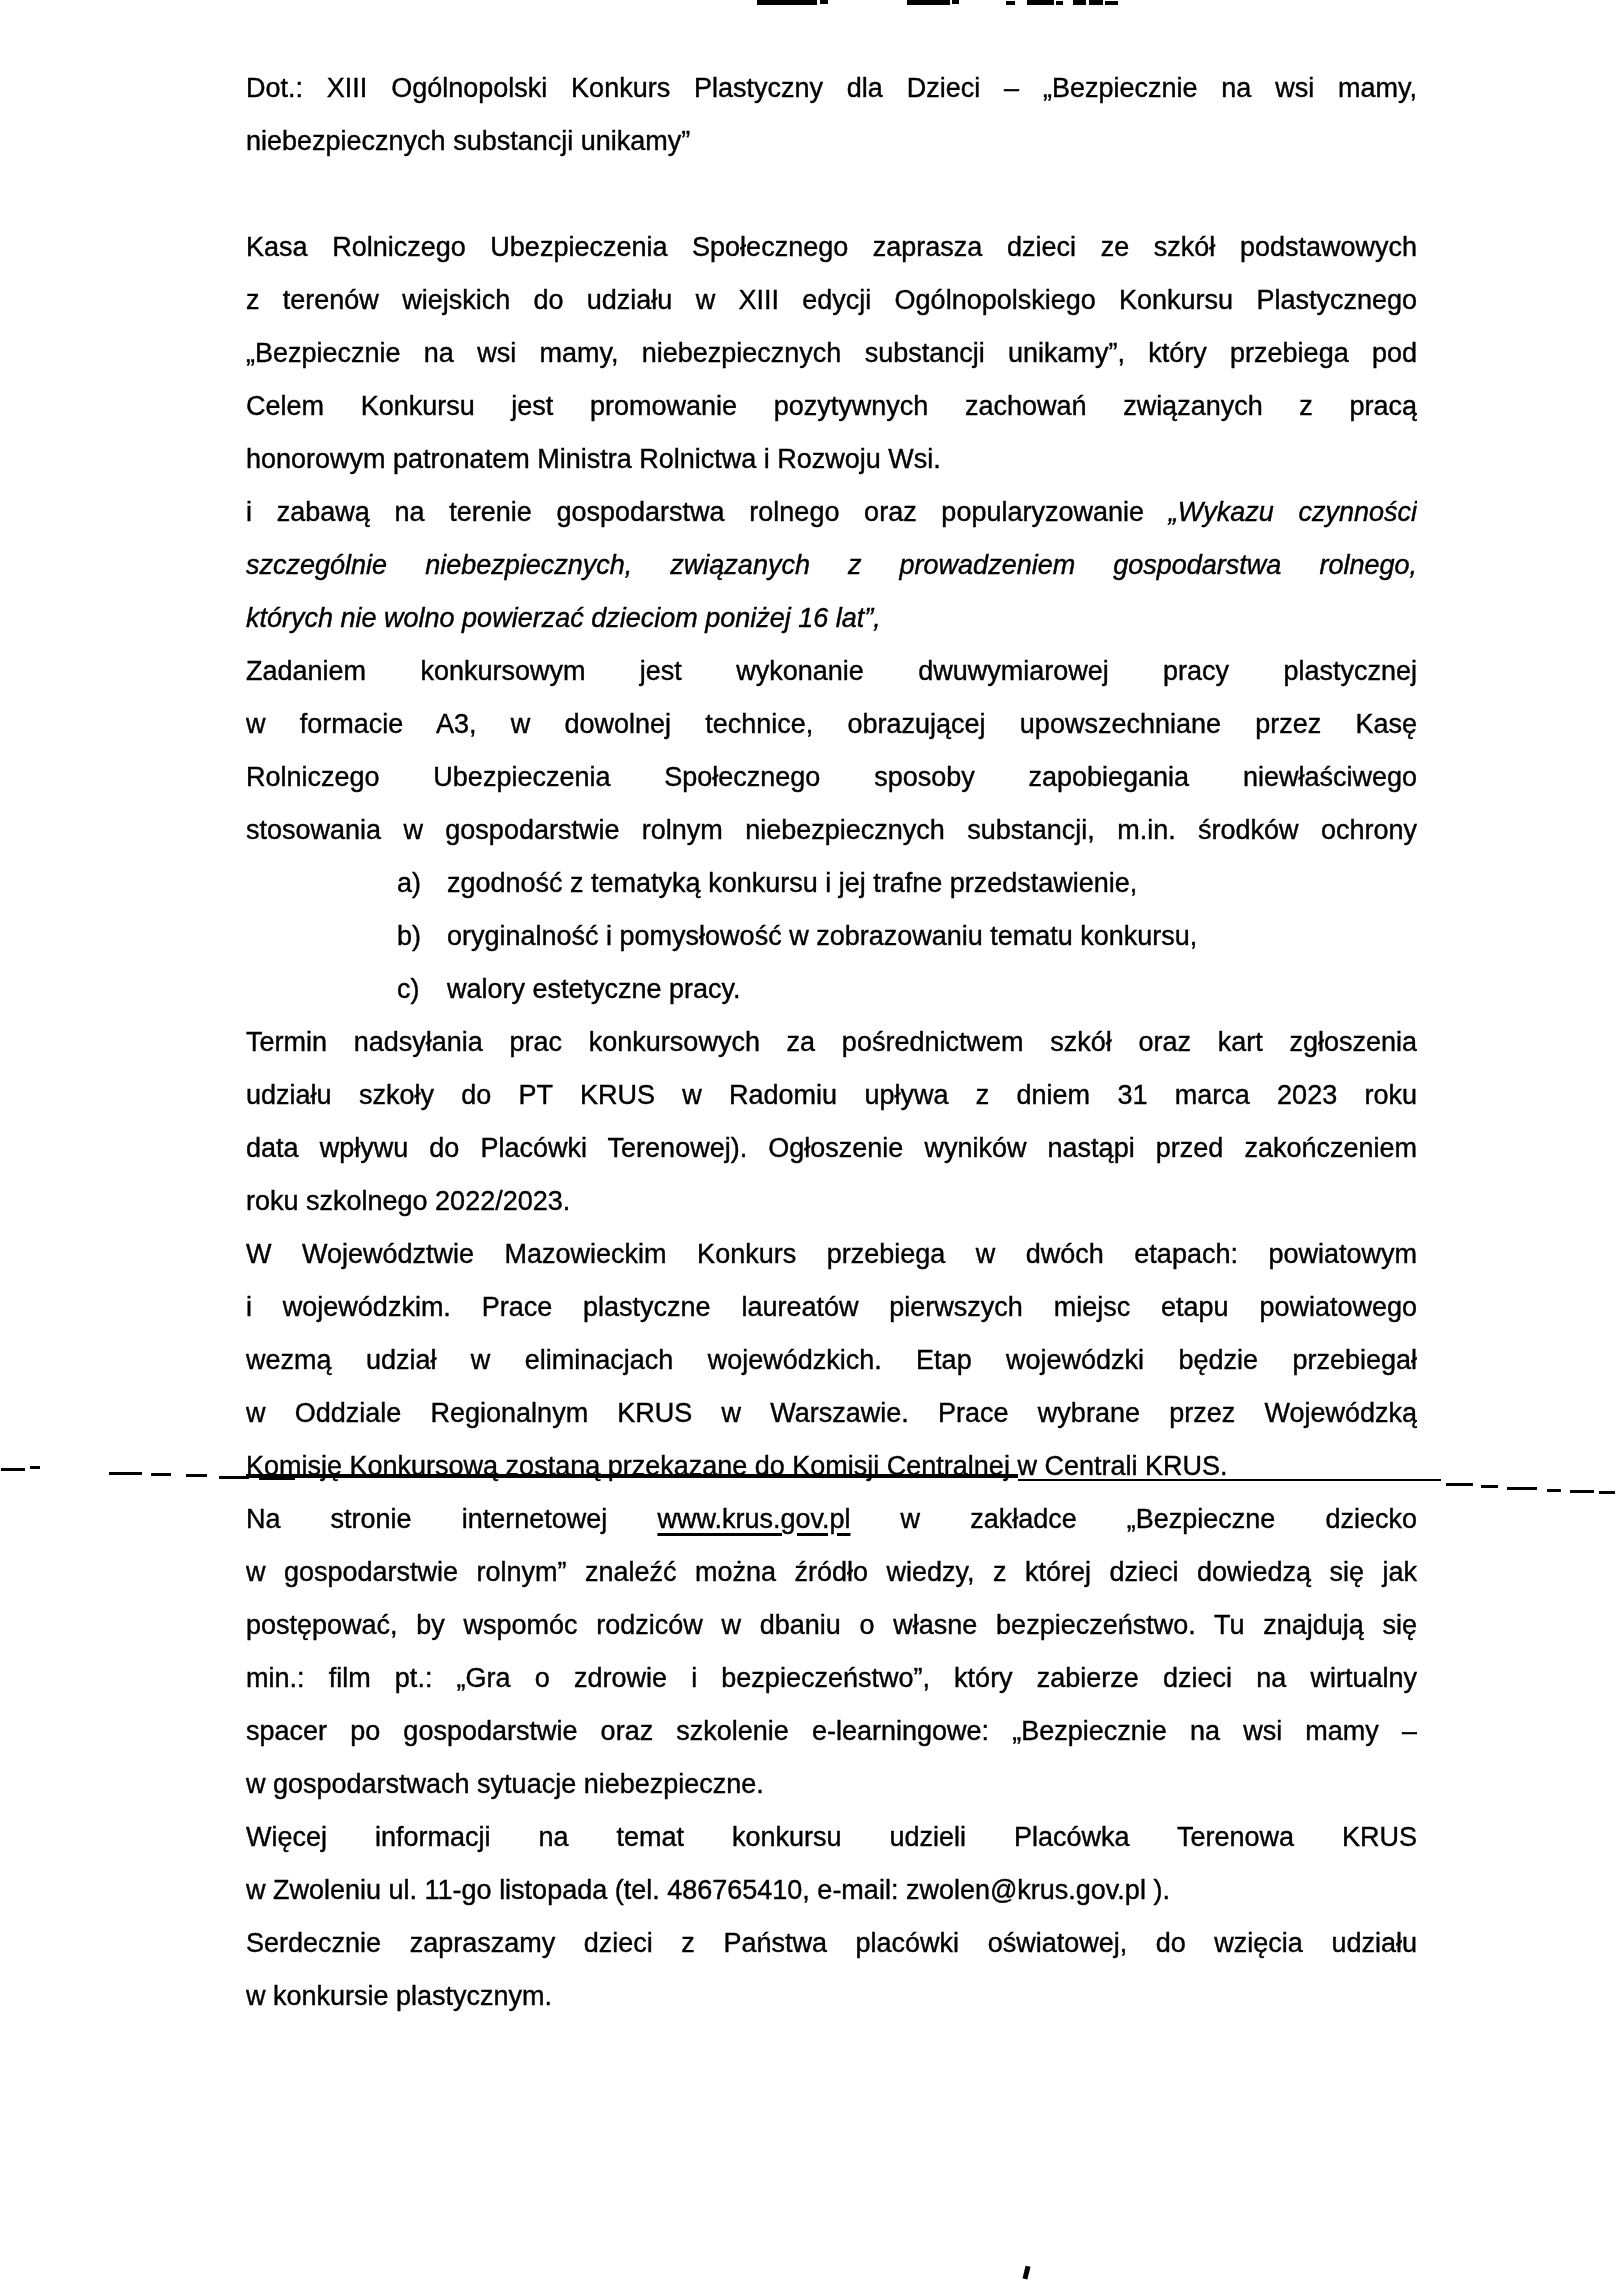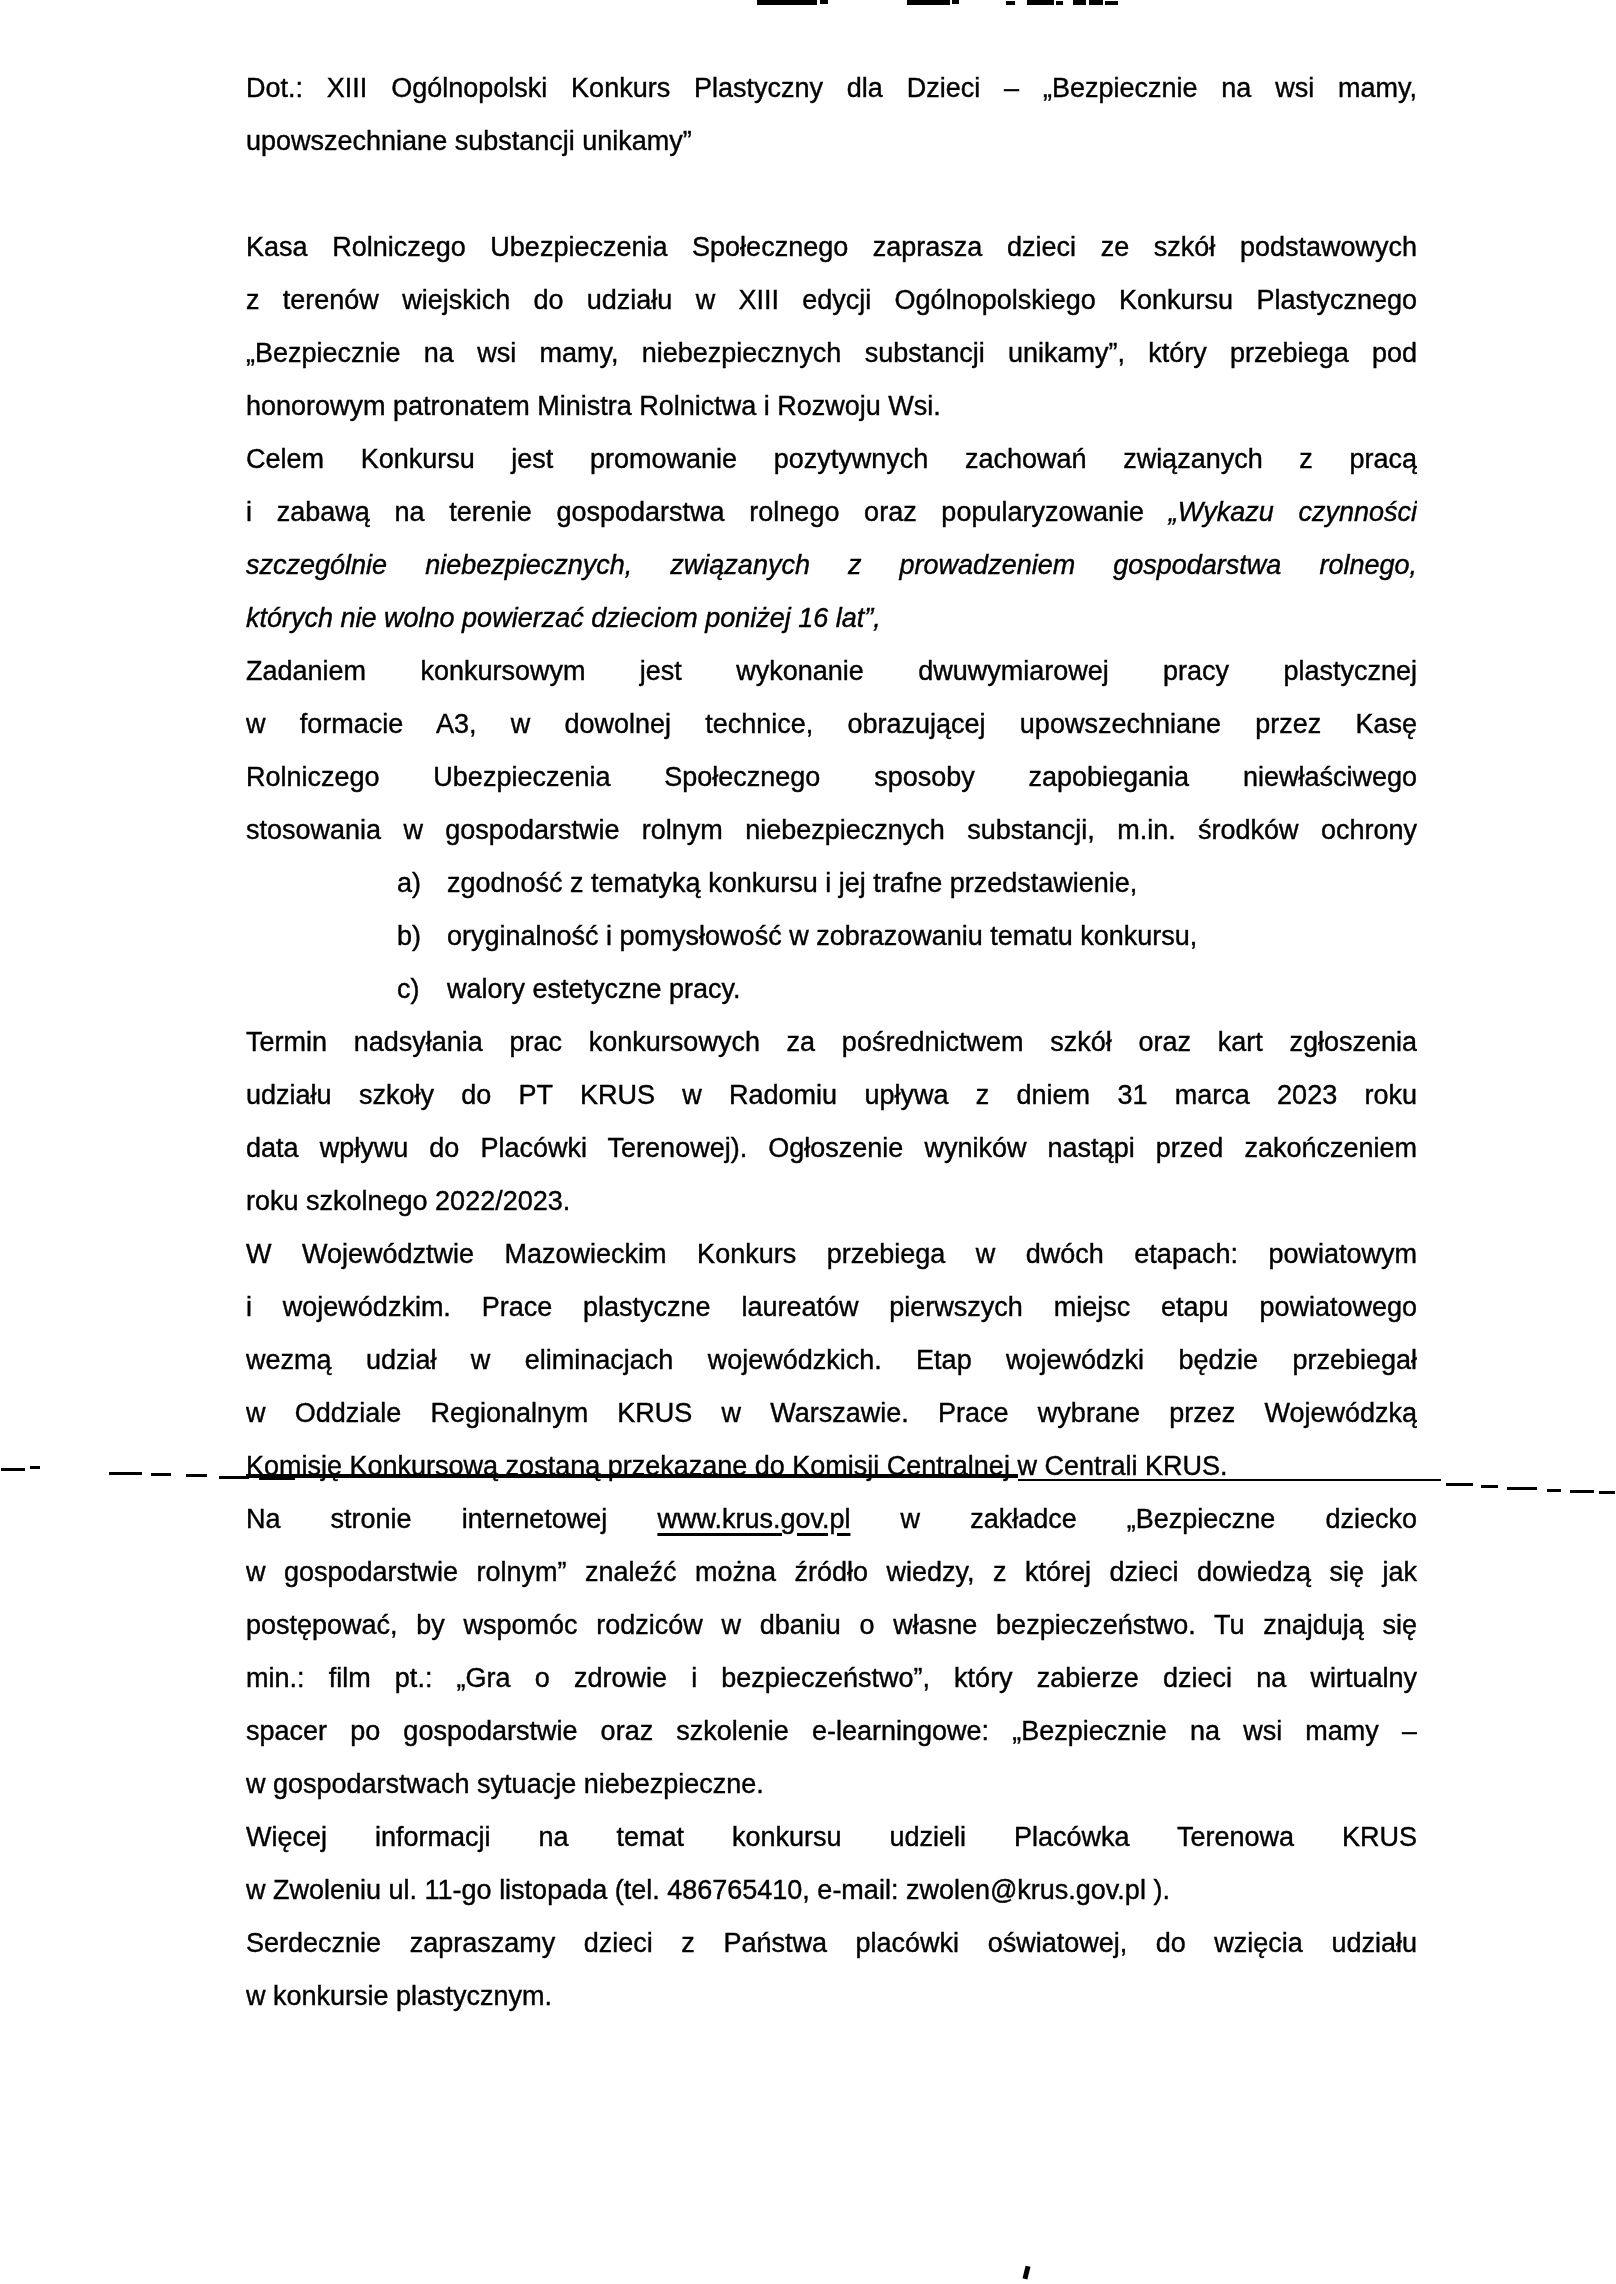--- a/index.html
+++ b/index.html
@@ -62,30 +62,30 @@
   <div class="art" style="left:1006px;top:1.3px;width:9px;height:3.9px;"></div>
   <div class="art" style="left:1027px;top:0;width:27px;height:5.2px;"></div>
   <div class="art" style="left:1056px;top:1.3px;width:6.5px;height:3.9px;"></div>
   <div class="art" style="left:1073px;top:0;width:13px;height:4.6px;"></div>
   <div class="art" style="left:1089px;top:0;width:13.7px;height:5.2px;"></div>
   <div class="art" style="left:1105px;top:1.3px;width:13px;height:3.9px;"></div>
 
   <div class="doc">
 
     <div class="ln j">Dot.: XIII Ogólnopolski Konkurs Plastyczny dla Dzieci – „Bezpiecznie na wsi mamy,</div>
-    <div class="ln">upowszechniane substancji unikamy”</div>
+    <div class="ln">niebezpiecznych substancji unikamy”</div>
 
     <div class="ln"></div>
 
     <div class="ln j">Kasa Rolniczego Ubezpieczenia Społecznego zaprasza dzieci ze szkół podstawowych</div>
     <div class="ln j">z terenów wiejskich do udziału w XIII edycji Ogólnopolskiego Konkursu Plastycznego</div>
     <div class="ln j">„Bezpiecznie na wsi mamy, niebezpiecznych substancji unikamy”, który przebiega pod</div>
+    <div class="ln j">Celem Konkursu jest promowanie pozytywnych zachowań związanych z pracą</div>
+
     <div class="ln">honorowym patronatem Ministra Rolnictwa i Rozwoju Wsi.</div>
-
-    <div class="ln j">Celem Konkursu jest promowanie pozytywnych zachowań związanych z pracą</div>
     <div class="ln j"><span>i zabawą na terenie gospodarstwa rolnego oraz popularyzowanie </span><span class="i">„Wykazu czynności</span></div>
     <div class="ln j i">szczególnie niebezpiecznych, związanych z prowadzeniem gospodarstwa rolnego,</div>
     <div class="ln i">których nie wolno powierzać dzieciom poniżej 16 lat”,</div>
 
     <div class="ln j">Zadaniem konkursowym jest wykonanie dwuwymiarowej pracy plastycznej</div>
     <div class="ln j">w formacie A3, w dowolnej technice, obrazującej upowszechniane przez Kasę</div>
     <div class="ln j">Rolniczego Ubezpieczenia Społecznego sposoby zapobiegania niewłaściwego</div>
     <div class="ln j">stosowania w gospodarstwie rolnym niebezpiecznych substancji, m.in. środków ochrony</div>
 
     <div class="ln crit"><span class="marker">a)</span><span>zgodność z tematyką konkursu i jej trafne przedstawienie,</span></div>

